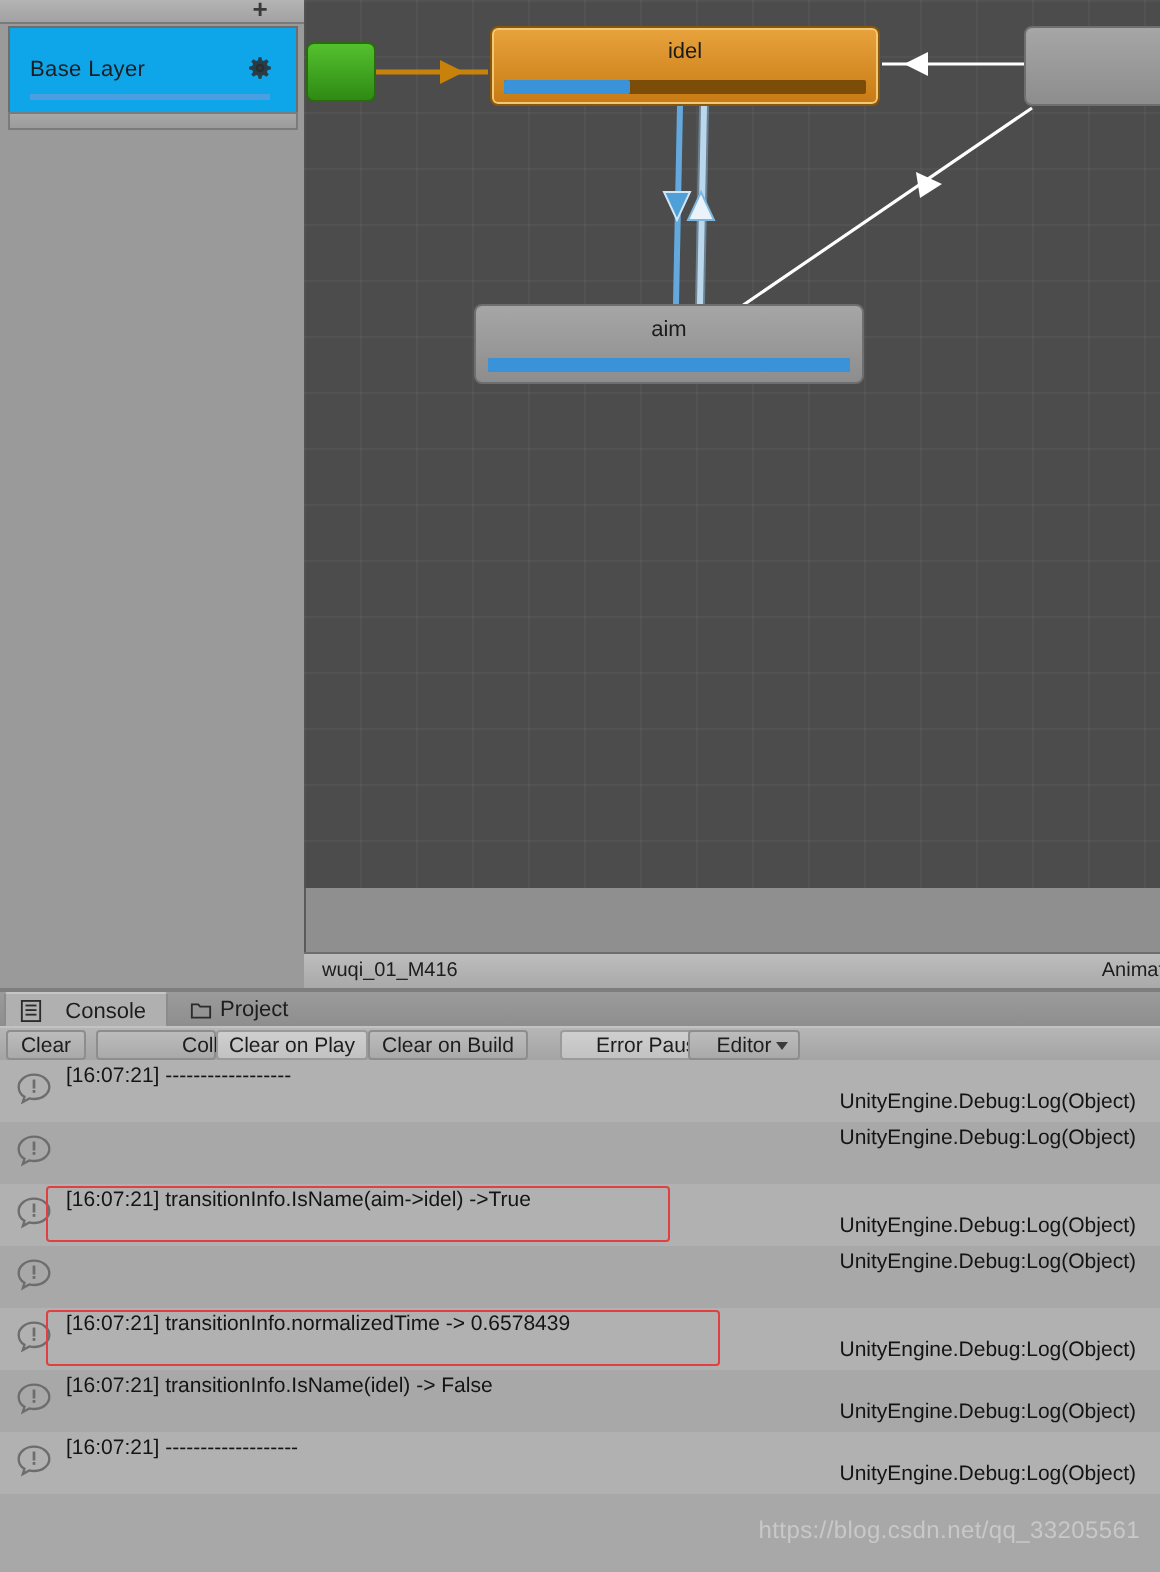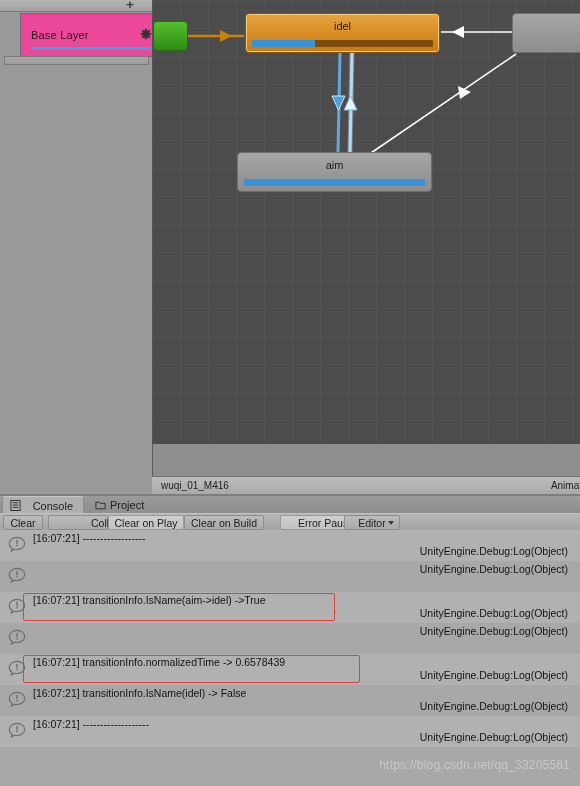--- a/index.html
+++ b/index.html
@@ -23,22 +23,22 @@
   #layers-toolbar{
     position:absolute;left:0;top:0;width:152px;height:11px;
     background:linear-gradient(#b4b4b4,#a2a2a2);
     border-bottom:1px solid #7a7a7a;
   }
   #plus-icon{
     position:absolute;right:16px;top:-1px;width:12px;height:12px;
     color:#3a3a3a;font-size:13px;line-height:11px;text-align:center;font-weight:bold;
   }
   #layers-list{
-    position:absolute;left:20px;top:13px;width:143px;height:42px;
-    background:#ec4899;border:1px solid #6d6d6d;
+    position:absolute;left:4px;top:13px;width:143px;height:42px;
+    background:#0ea5e9;border:1px solid #6d6d6d;
   }
   #layer-row{
     position:absolute;left:0;top:0;width:100%;height:41px;
   }
   #layer-name{
     position:absolute;left:10px;top:15px;font-size:11px;color:#1d1d1d;
     letter-spacing:.2px;
   }
   #layer-gear{
     position:absolute;right:12px;top:14px;width:12px;height:12px;

